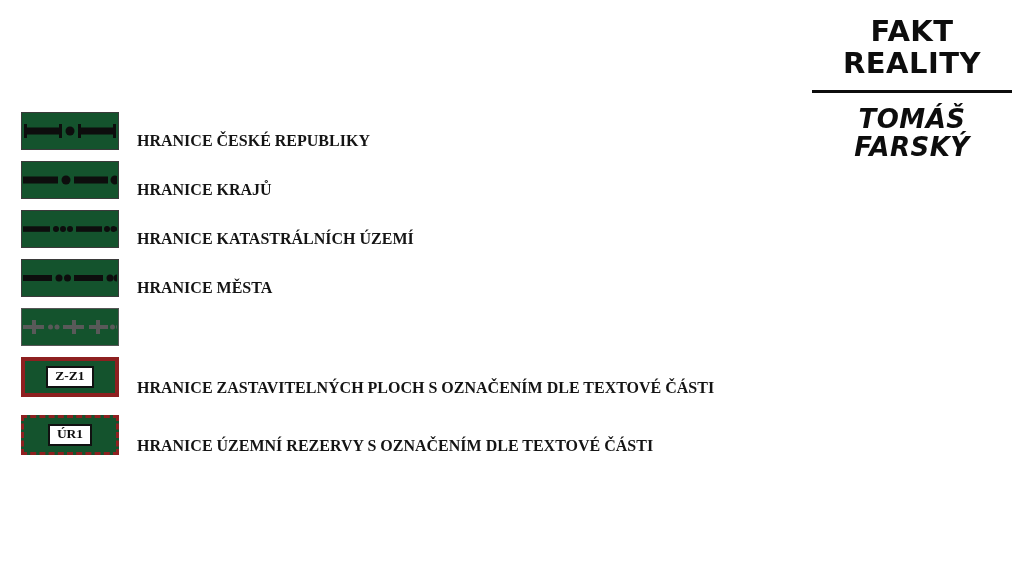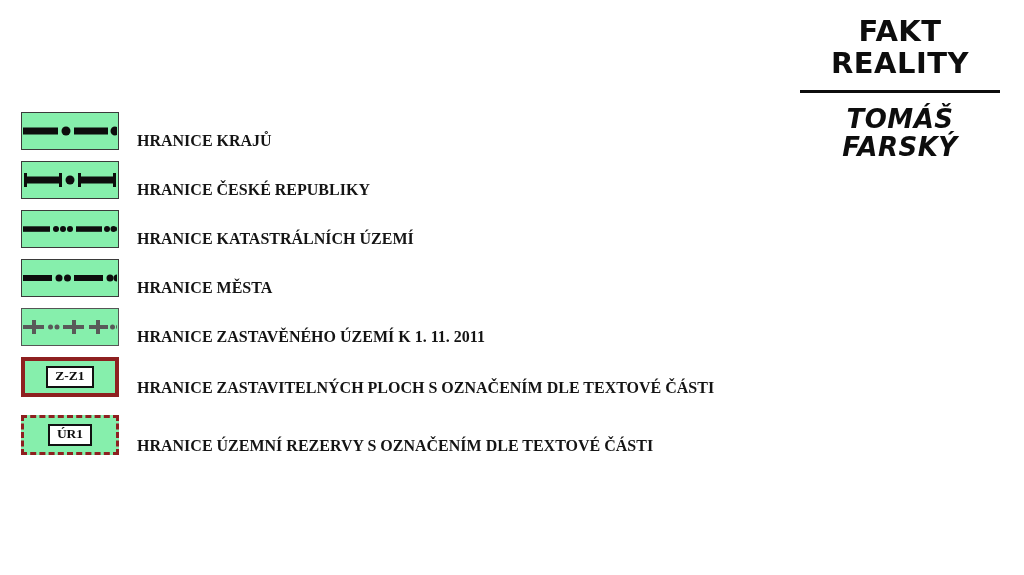--- a/index.html
+++ b/index.html
@@ -7,40 +7,40 @@
     width: 1024px; height: 575px;
     background: #ffffff;
     font-family: "Liberation Serif", serif;
     overflow: hidden;
     position: relative;
   }
 
   
   .brand {
     position: absolute;
-    top: 16px; right: 24px;
+    top: 16px; right: 12px;
     width: 200px;
     text-align: center;
     color: #0d0d0d;
     font-family: "DejaVu Sans", sans-serif;
     font-weight: bold;
   }
   .brand-name { font-size: 29px; letter-spacing: 0.5px; line-height: 1.1; }
   .brand-divider { height: 3px; background: #0d0d0d; margin: 10px 0 12px 0; }
   .brand-owner { font-size: 26px; letter-spacing: 0.5px; line-height: 1.1; font-style: italic; }
 
   
   .legend { position: absolute; left: 21px; top: 112px; }
   .legend-row { display: flex; align-items: stretch; }
   .gap11 { margin-bottom: 11px; }
   .gap9  { margin-bottom: 9px;  }
 
   .sym {
     width: 98px; height: 38px;
-    background: #86efac;
+    background: #14532d;
     display: flex; align-items: center; justify-content: center;
     flex: 0 0 auto;
   }
   .sym-line { border: 1.5px solid #3a3a3a; }
   .sym-gray { border: 1.5px solid #555555; }
   .sym-tall { height: 40px; }
   .sym-red  { border: 4px solid #8e2020; }
   .sym-blue { border: 4px solid #20208e; }
   .sym-dash { border: 3px dashed #8e2020; align-items: center; }
 
@@ -78,45 +78,45 @@
   <div class="brand-divider"></div>
   <div class="brand-owner">TOMÁŠ FARSKÝ</div>
 </div>
 
 <div class="legend">
 
   <div class="legend-row gap11">
     <div class="sym sym-line">
       <svg width="94" height="34" viewBox="0 0 94 34">
         <g fill="#0d0d0d">
-          <rect x="0" y="13.5" width="35" height="7"></rect>
-          <circle cx="43" cy="17" r="4.5"></circle>
-          <rect x="51" y="13.5" width="34" height="7"></rect>
-          <circle cx="92" cy="17" r="4.5"></circle>
-        </g>
-      </svg>
-    </div>
-    <span class="legend-label">HRANICE KRAJŮ</span>
-  </div>
-
-  <div class="legend-row gap11">
-    <div class="sym sym-line">
-      <svg width="94" height="34" viewBox="0 0 94 34">
-        <g fill="#0d0d0d">
           <rect x="1" y="10" width="3" height="14"></rect>
           <rect x="1" y="13.5" width="38" height="7"></rect>
           <rect x="36" y="10" width="3" height="14"></rect>
           <circle cx="47" cy="17" r="4.5"></circle>
           <rect x="55" y="10" width="3" height="14"></rect>
           <rect x="55" y="13.5" width="38" height="7"></rect>
           <rect x="90" y="10" width="3" height="14"></rect>
         </g>
       </svg>
     </div>
     <span class="legend-label">HRANICE ČESKÉ REPUBLIKY</span>
+  </div>
+
+  <div class="legend-row gap11">
+    <div class="sym sym-line">
+      <svg width="94" height="34" viewBox="0 0 94 34">
+        <g fill="#0d0d0d">
+          <rect x="0" y="13.5" width="35" height="7"></rect>
+          <circle cx="43" cy="17" r="4.5"></circle>
+          <rect x="51" y="13.5" width="34" height="7"></rect>
+          <circle cx="92" cy="17" r="4.5"></circle>
+        </g>
+      </svg>
+    </div>
+    <span class="legend-label">HRANICE KRAJŮ</span>
   </div>
 
   <div class="legend-row gap11">
     <div class="sym sym-line">
       <svg width="94" height="34" viewBox="0 0 94 34">
         <g fill="#0d0d0d">
           <rect x="0" y="14.3" width="27" height="5.5"></rect>
           <circle cx="33" cy="17" r="3"></circle>
           <circle cx="40" cy="17" r="3"></circle>
           <circle cx="47" cy="17" r="3"></circle>
@@ -156,21 +156,20 @@
           <circle cx="34" cy="17" r="2.5"></circle>
           <rect x="40" y="15" width="21" height="4"></rect>
           <rect x="49" y="10" width="4" height="14"></rect>
           <rect x="66" y="15" width="19" height="4"></rect>
           <rect x="73" y="10" width="4" height="14"></rect>
           <circle cx="89.5" cy="17" r="2.5"></circle>
           <circle cx="95.5" cy="17" r="2.5"></circle>
         </g>
       </svg>
     </div>
-    <span class="legend-label">HRANICE ZASTAVĚNÉHO ÚZEMÍ K 1. 11. 2011</span>
   </div>
 
   <div class="legend-row gap9">
     <div class="sym sym-tall sym-red">
       <span class="tag-box">Z-Z1</span>
     </div>
     <span class="legend-label">HRANICE ZASTAVITELNÝCH PLOCH S OZNAČENÍM DLE TEXTOVÉ ČÁSTI</span>
   </div>
 
   <div class="legend-row gap9">

